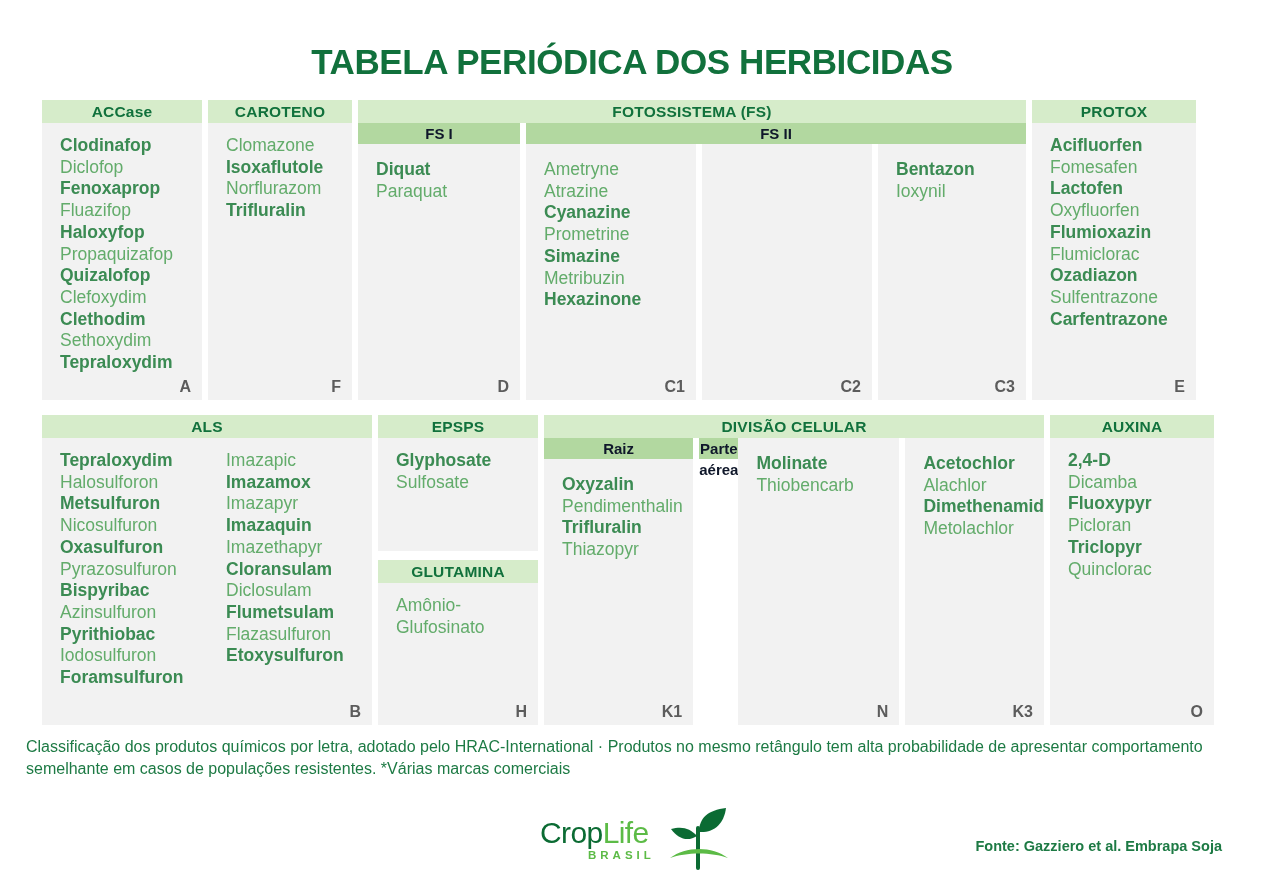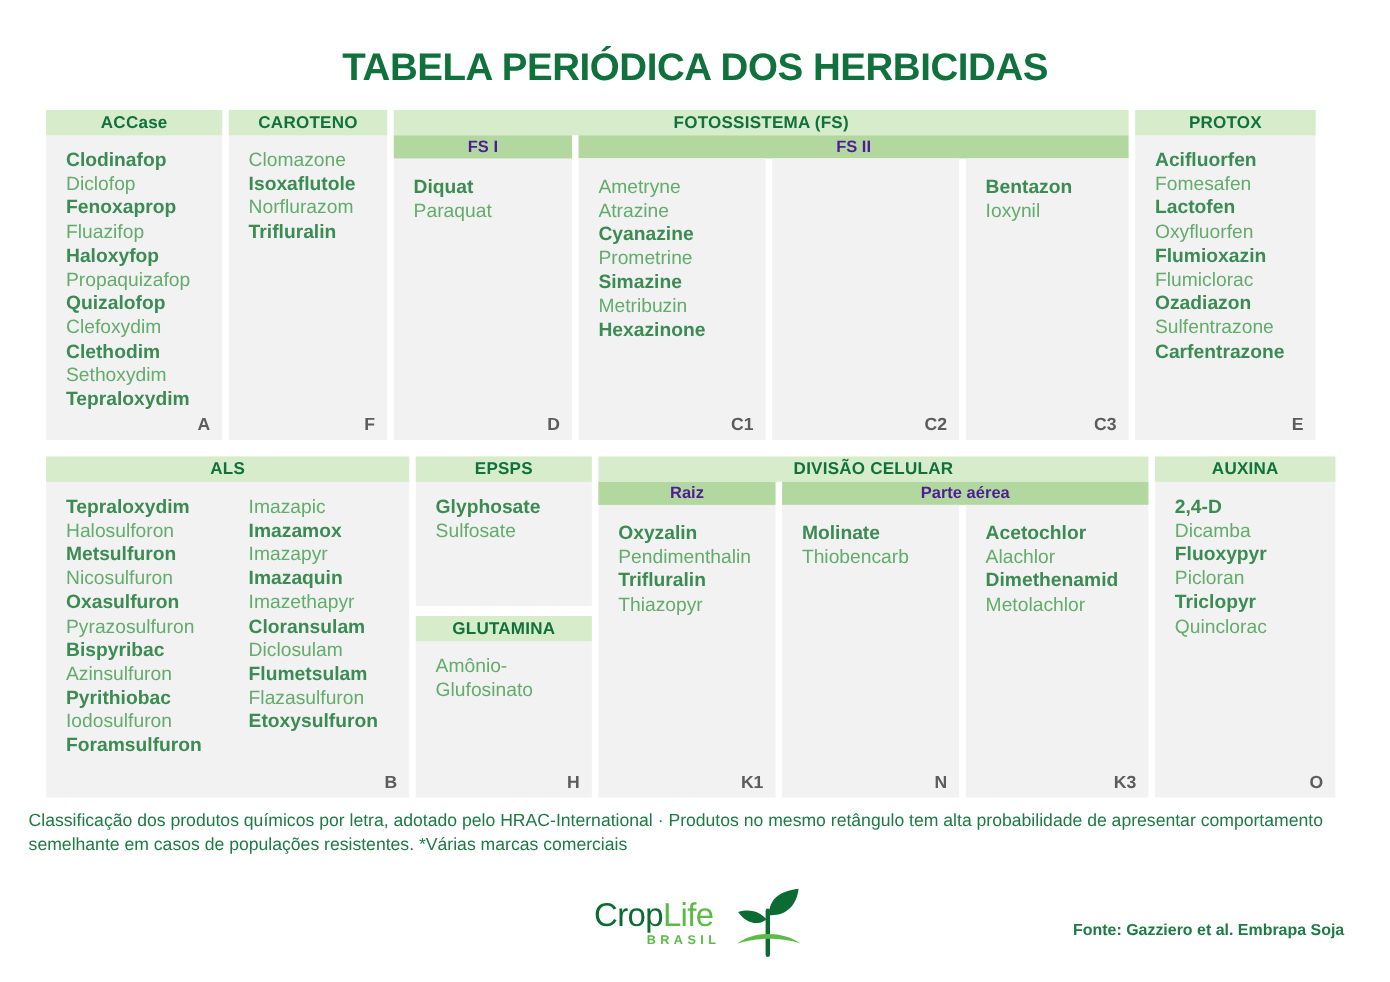--- a/index.html
+++ b/index.html
@@ -57,21 +57,21 @@
     font-weight: bold;
     font-size: 15.5px;
     text-align: center;
     line-height: 23px;
     height: 23px;
     letter-spacing: 0.2px;
   }
 
   .subhdr {
     background: #b2d8a0;
-    color: #4c1d95;
+    color: #0f172a;
     font-weight: bold;
     font-size: 15px;
     text-align: center;
     line-height: 21px;
     height: 21px;
   }
 
   .chems {
     flex: 1;
     padding: 12px 0 0 18px;
@@ -125,21 +125,21 @@
   .b-glut     { flex: 1; }
   .b-div      { width: 500px; }
   .b-auxina   { width: 164px; }
 
   .als-cols { display: flex; flex: 1; }
   .als-col { flex: 1; display: flex; flex-direction: column; }
   .als-col.second { padding-left: 2px; }
 
   .dc-inner { display: flex; gap: 6px; flex: 1; }
   .dc-raiz { width: 161px; }
-  .dc-aerea { flex: 1; display: flex; flex-direction: column; }
+  .dc-aerea { flex: 1; display: flex; }
   .dc-aerea-cols { display: flex; gap: 6px; flex: 1; }
   .dc-n  { width: 161px; flex: none; }
   .dc-k3 { flex: 1; }
 
   
   .footnote {
     position: absolute;
     left: 26px;
     top: 736px;
     width: 1185px;

